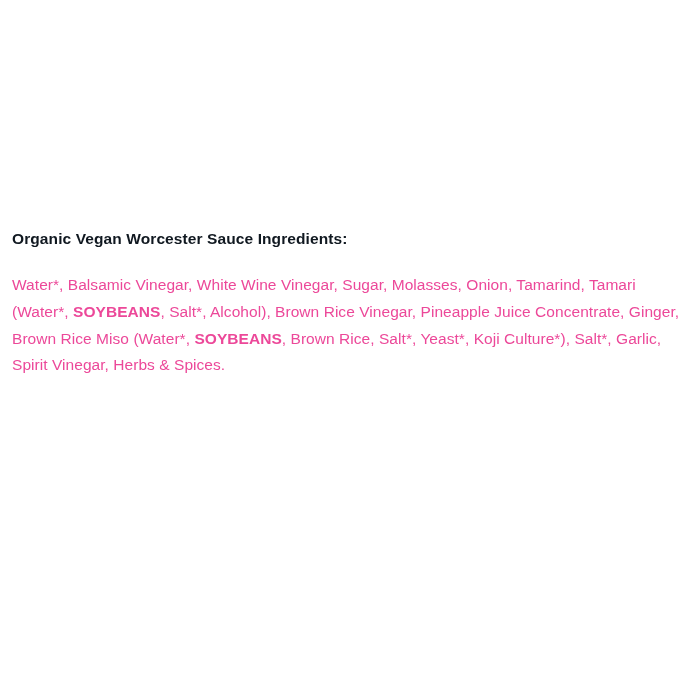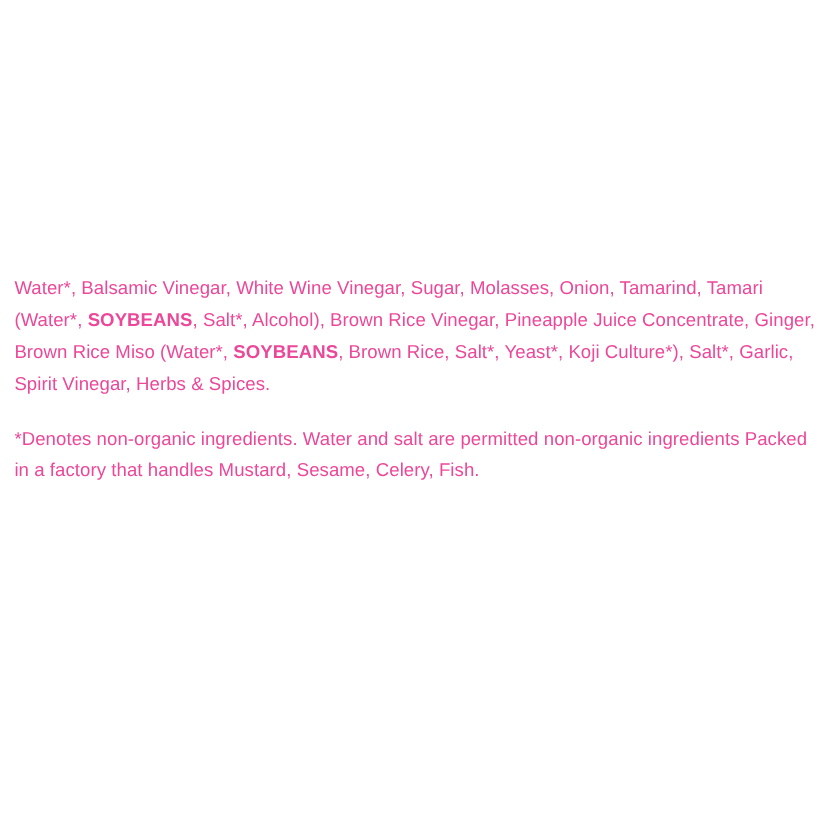--- a/index.html
+++ b/index.html
@@ -47,21 +47,21 @@
   .allergen {
     font-weight: bold;
   }
 </style>
 </head>
 <body>
 
 <div class="page">
   <div class="content">
 
+    <h1 class="heading">Organic Vegan Worcester Sauce Ingredients:</h1>
 
     <p class="paragraph">
       <span>Water*, Balsamic Vinegar, White Wine Vinegar, Sugar, Molasses, Onion, Tamarind, Tamari (Water*, </span><span class="allergen">SOYBEANS</span><span>, Salt*, Alcohol), Brown Rice Vinegar, Pineapple Juice Concentrate, Ginger, Brown Rice Miso (Water*, </span><span class="allergen">SOYBEANS</span><span>, Brown Rice, Salt*, Yeast*, Koji Culture*), Salt*, Garlic, Spirit Vinegar, Herbs &amp; Spices.</span>
     </p>
 
-    <p class="paragraph">*Denotes non-organic ingredients. Water and salt are permitted non-organic ingredients Packed in a factory that handles Mustard, Sesame, Celery, Fish.</p>
 
   </div>
 </div>
 
 </body></html>

